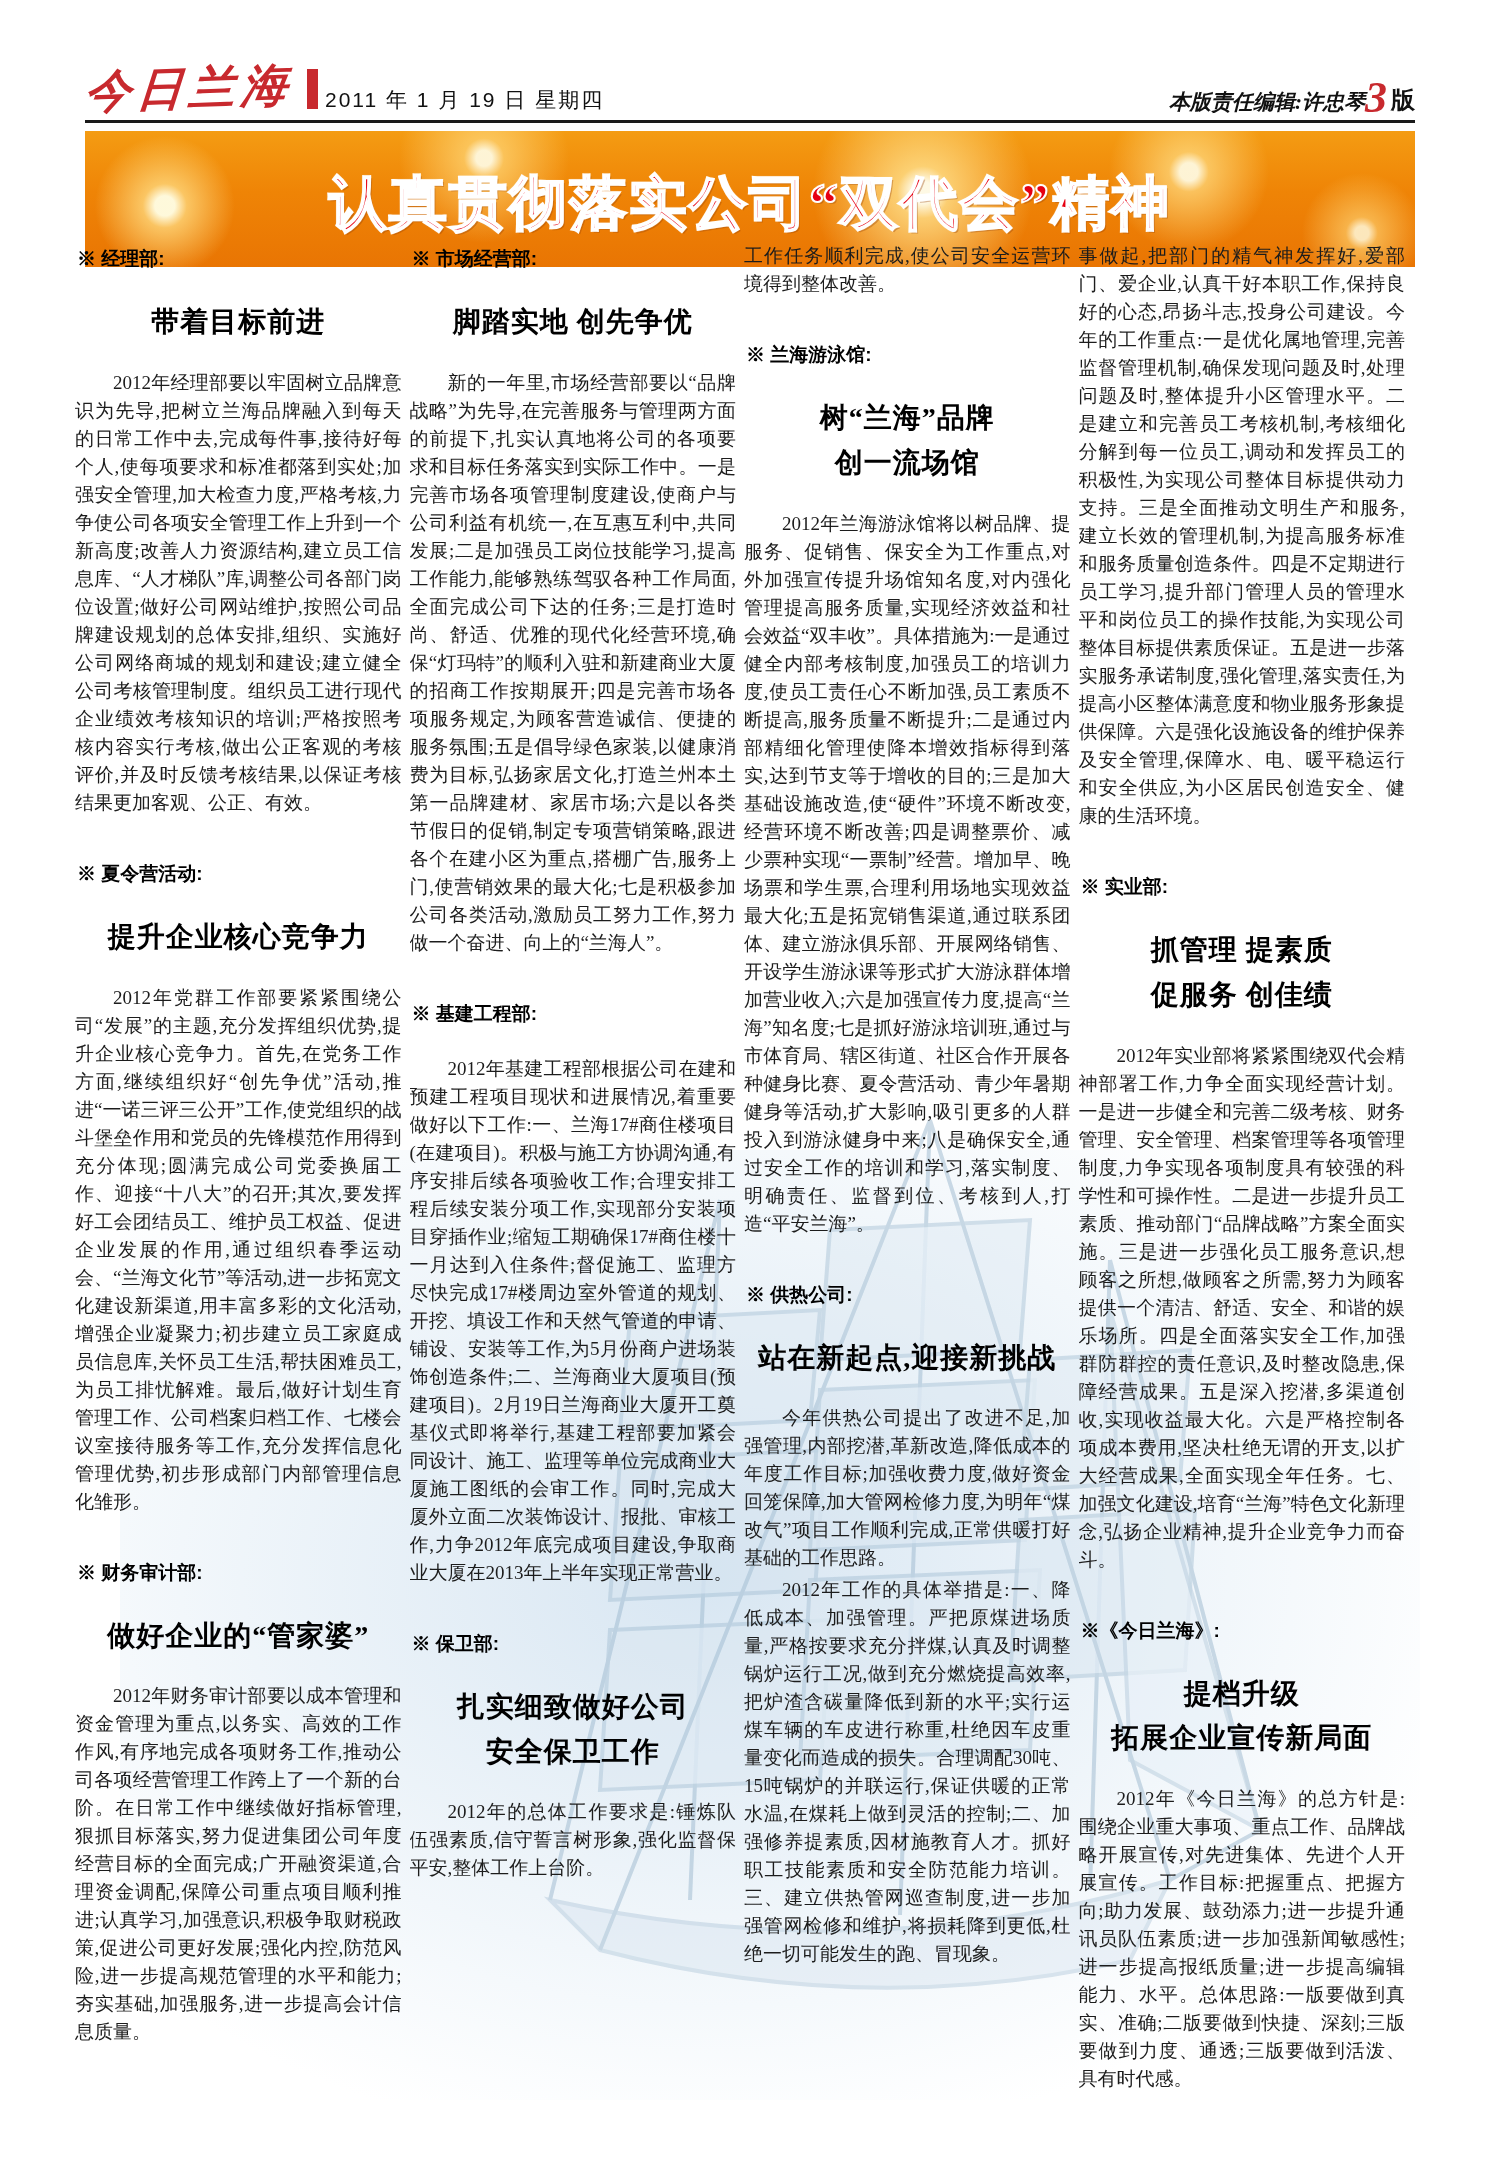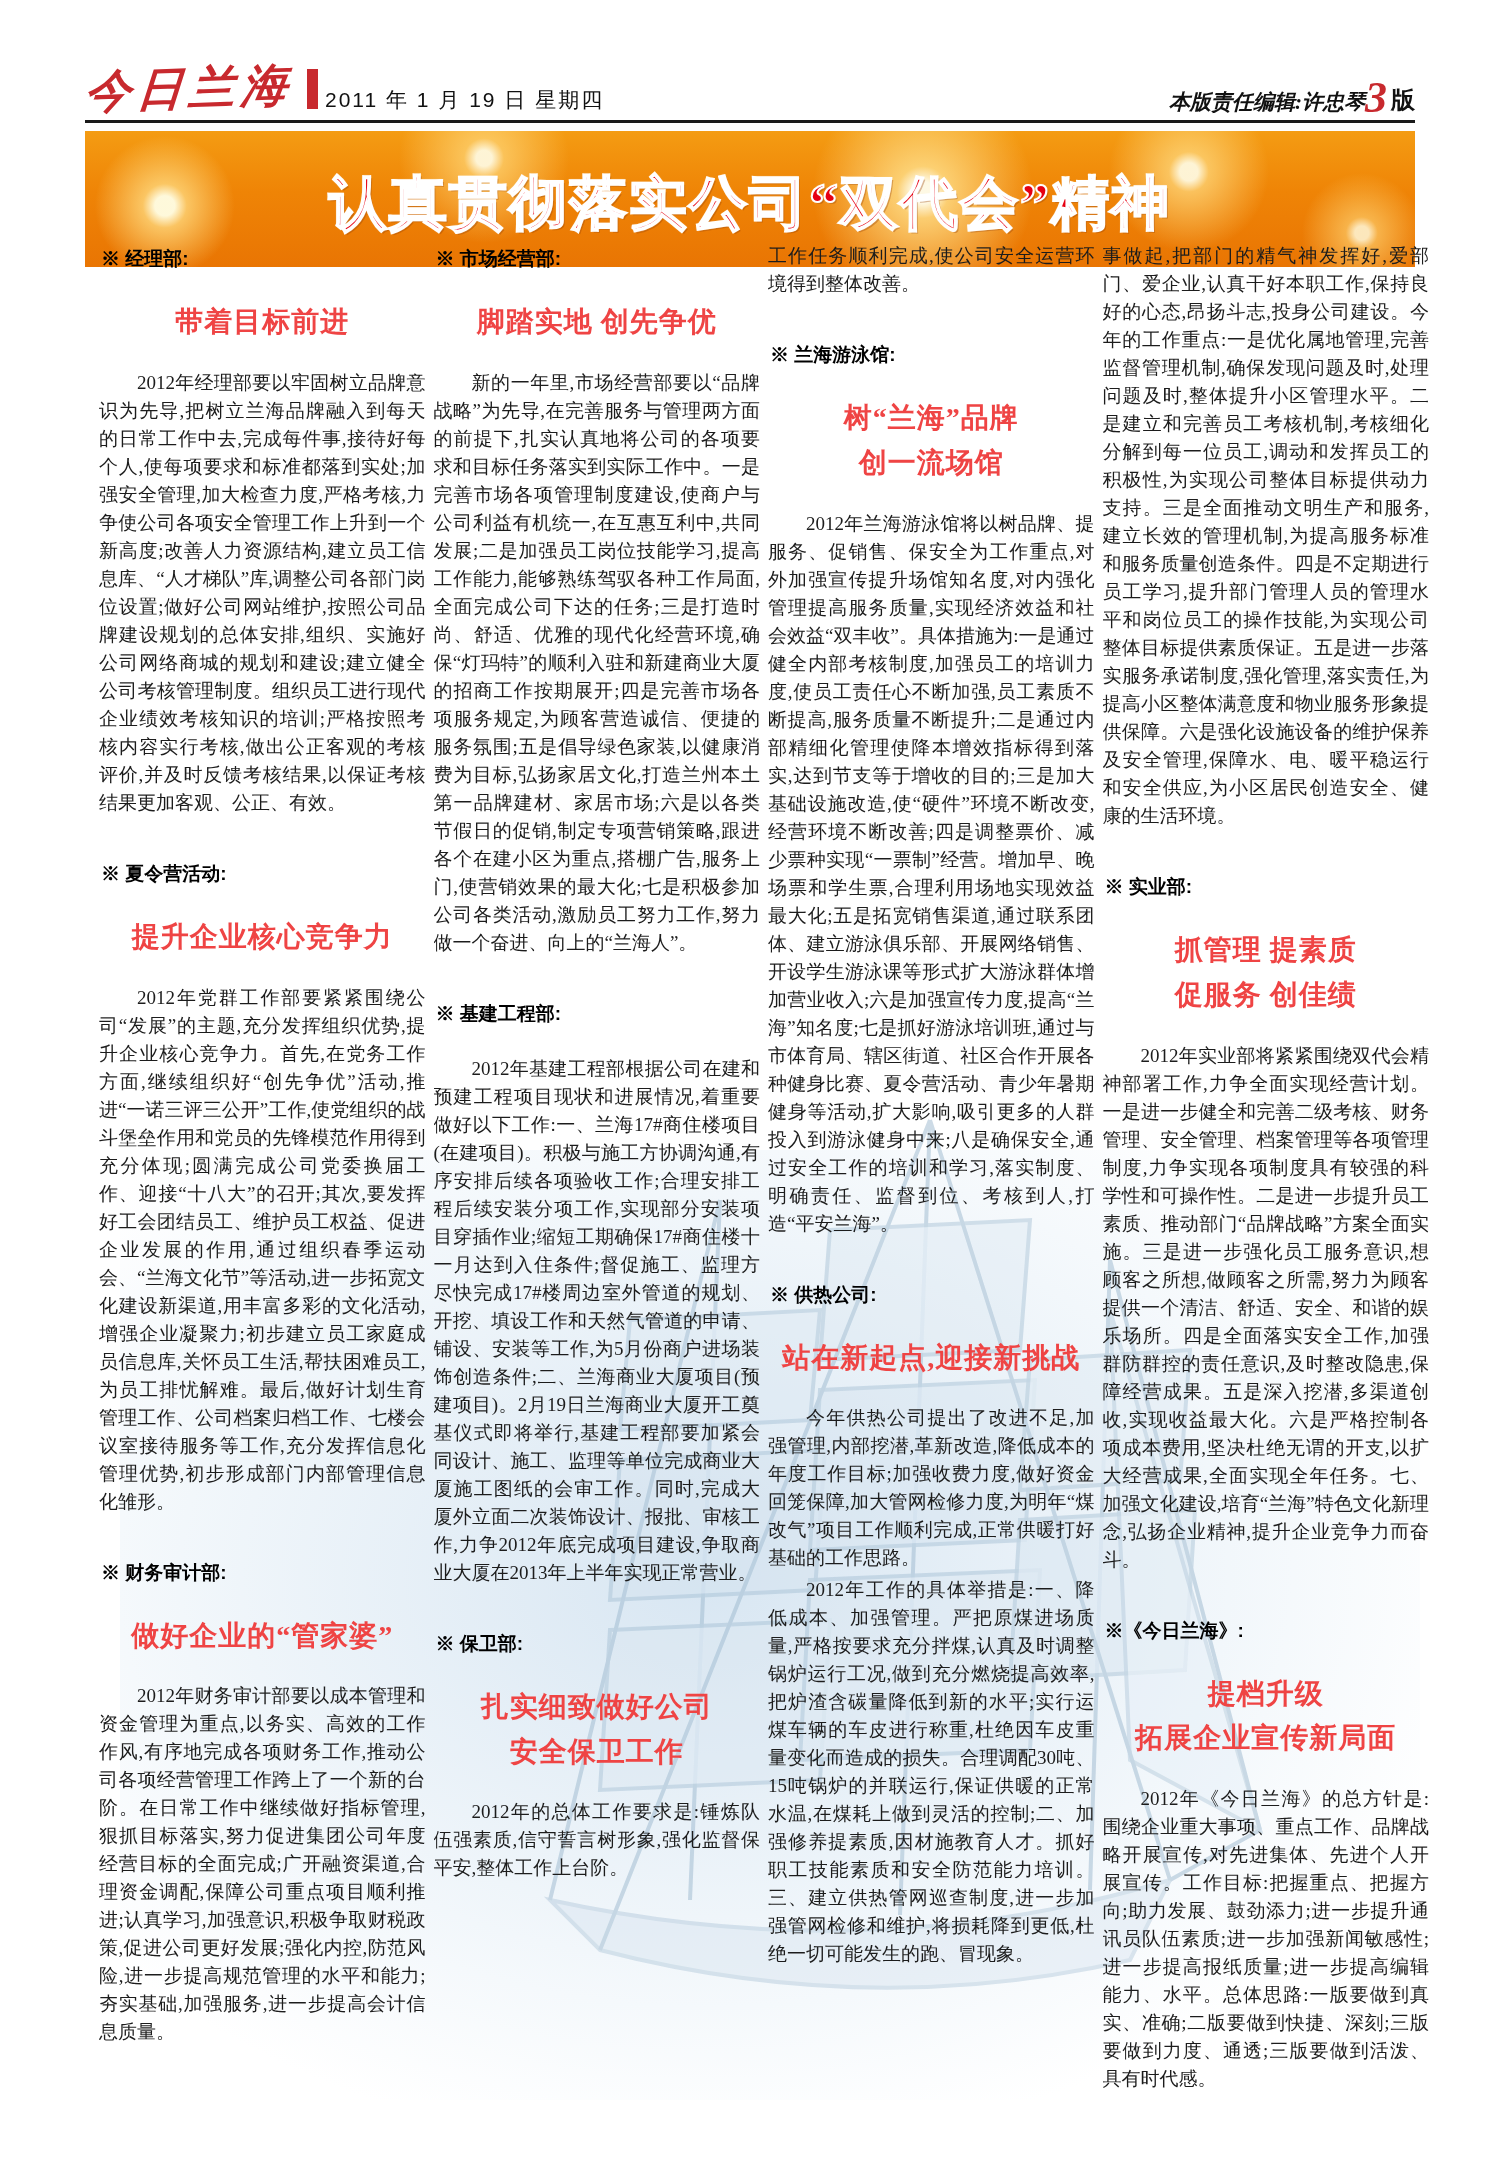--- a/index.html
+++ b/index.html
@@ -37,27 +37,27 @@
           font-family:"Liberation Serif",serif;letter-spacing:2px;
           -webkit-text-stroke:2px #ffffff;
           text-shadow:0 0 2px #fff,2px 2px 0 rgba(150,60,0,.35);}
 
   
   .wash{position:absolute;left:120px;top:1150px;width:1300px;height:950px;z-index:0;
         background:radial-gradient(ellipse at 45% 45%, rgba(203,222,238,.75), rgba(222,235,245,.35) 55%, rgba(255,255,255,0) 78%);}
   .ship{position:absolute;left:470px;top:1060px;z-index:0;opacity:.6;}
 
   
-  .cols{position:absolute;left:99px;top:242px;width:1330px;height:1905px;z-index:1;
+  .cols{position:absolute;left:75px;top:242px;width:1330px;height:1905px;z-index:1;
         display:flex;gap:8px;}
   .col{flex:1 1 0;overflow:hidden;}
   .sec-label{font-size:19px;font-weight:bold;color:#000;margin:44px 0 28px 2px;
              font-family:"Liberation Sans",sans-serif;}
   .col .sec-label:first-child{margin-top:4px;}
-  .headline{color:#ef4444;font-weight:bold;font-size:28px;line-height:1.6;
+  .headline{color:#000000;font-weight:bold;font-size:28px;line-height:1.6;
             text-align:center;margin:0 0 24px 0;font-family:"Liberation Serif",serif;
             letter-spacing:1px;}
   .para{font-size:19px;line-height:28px;text-align:justify;text-indent:2em;
         margin:0 0 4px 0;color:#1c1c1c;}
   .para.cont{text-indent:0;}
 </style>
 </head>
 <body>
 
 <div class="masthead">

